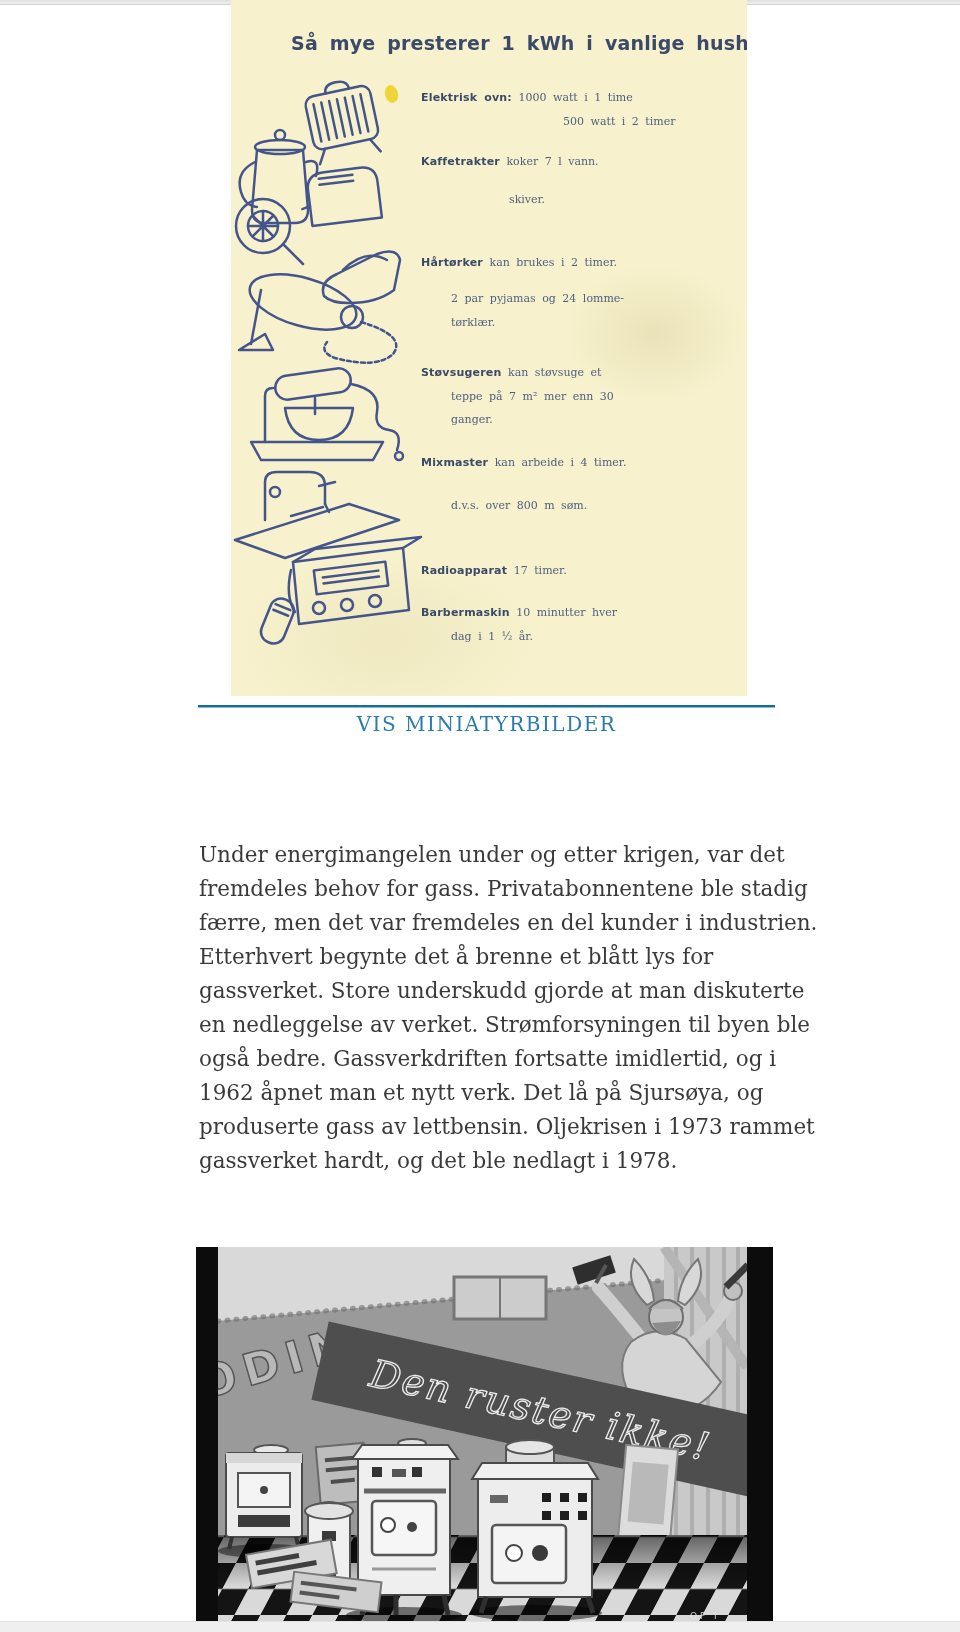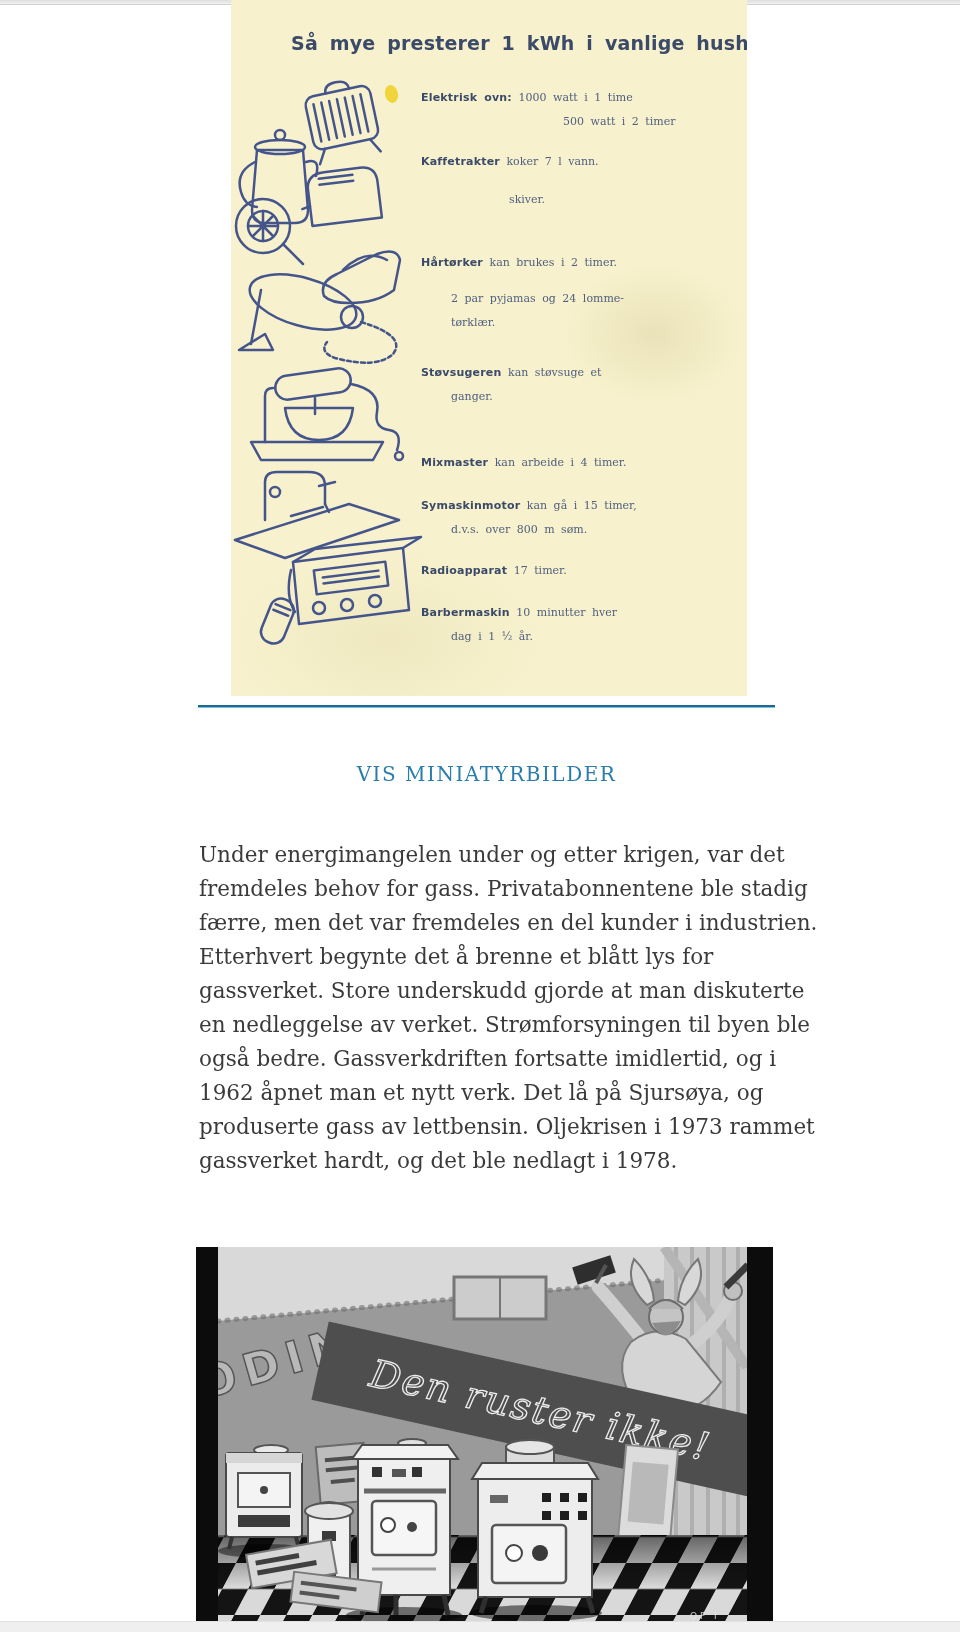--- a/index.html
+++ b/index.html
@@ -26,21 +26,21 @@
   .ad-item{position:absolute;left:0;font-size:11px;line-height:23.5px;color:#51607f;word-spacing:3px;}
   .ad-item .line1{white-space:nowrap;}
   .ad-item b{font-family:"DejaVu Sans",sans-serif;font-weight:bold;color:#3b4a68;letter-spacing:.2px;}
   .cont{padding-left:30px;white-space:nowrap;}
   .indent-xl{padding-left:142px;text-align:right;}
   .indent-lg{padding-left:88px;}
 
   
   .divider{position:absolute;left:198px;top:705px;width:577px;height:3px;
            background:linear-gradient(#1e6a90 0 2px,#7cc0dc 2px 3px);}
-  .link-row{position:absolute;left:198px;top:762px;width:577px;text-align:center;}
+  .link-row{position:absolute;left:198px;top:712px;width:577px;text-align:center;}
   .thumb-link{font-family:"DejaVu Serif",serif;font-size:20px;letter-spacing:1.5px;
               color:#2a7cad;text-decoration:none;cursor:pointer;}
 
   
   .article-paragraph{position:absolute;left:199px;top:838px;width:660px;
                      font-size:21.5px;line-height:34px;color:#3a3a3a;white-space:pre-line;}
 
   
   .photo{position:absolute;left:196px;top:1247px;width:577px;height:375px;cursor:pointer;}
 
@@ -156,27 +156,27 @@
       </div>
       <div class="ad-item" style="top:251px">
         <div class="line1"><b>Hårtørker</b> <span>kan brukes i 2 timer.</span></div>
       </div>
       <div class="ad-item" style="top:287px">
         <div class="cont">2 par pyjamas og 24 lomme-</div>
         <div class="cont">tørklær.</div>
       </div>
       <div class="ad-item" style="top:361px">
         <div class="line1"><b>Støvsugeren</b> <span>kan støvsuge et</span></div>
+        <div class="cont">teppe på 7 m² mer enn 30</div>
         <div class="cont">ganger.</div>
       </div>
       <div class="ad-item" style="top:451px">
         <div class="line1"><b>Mixmaster</b> <span>kan arbeide i 4 timer.</span></div>
       </div>
       <div class="ad-item" style="top:494px">
-        <div class="line1"><b>Symaskinmotor</b> <span>kan gå i 15 timer,</span></div>
         <div class="cont">d.v.s. over 800 m søm.</div>
       </div>
       <div class="ad-item" style="top:559px">
         <div class="line1"><b>Radioapparat</b> <span>17 timer.</span></div>
       </div>
       <div class="ad-item" style="top:601px">
         <div class="line1"><b>Barbermaskin</b> <span>10 minutter hver</span></div>
         <div class="cont">dag i 1 ½ år.</div>
       </div>
     </div>

